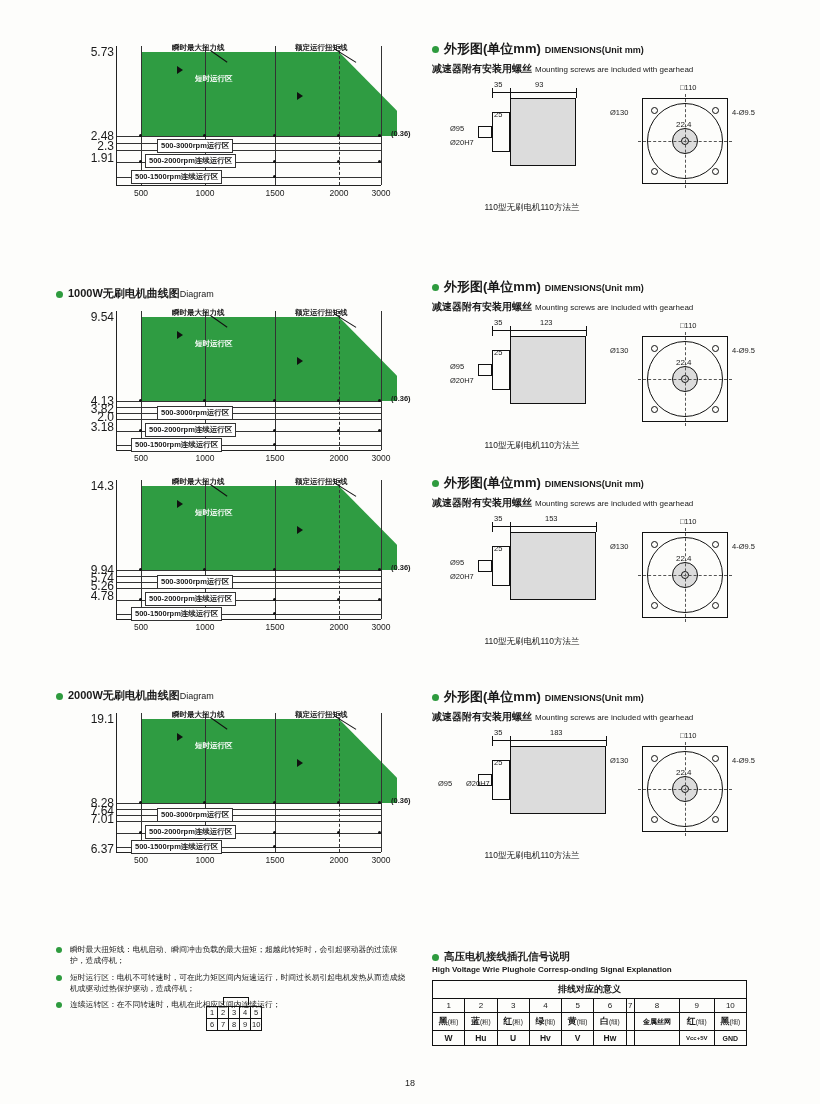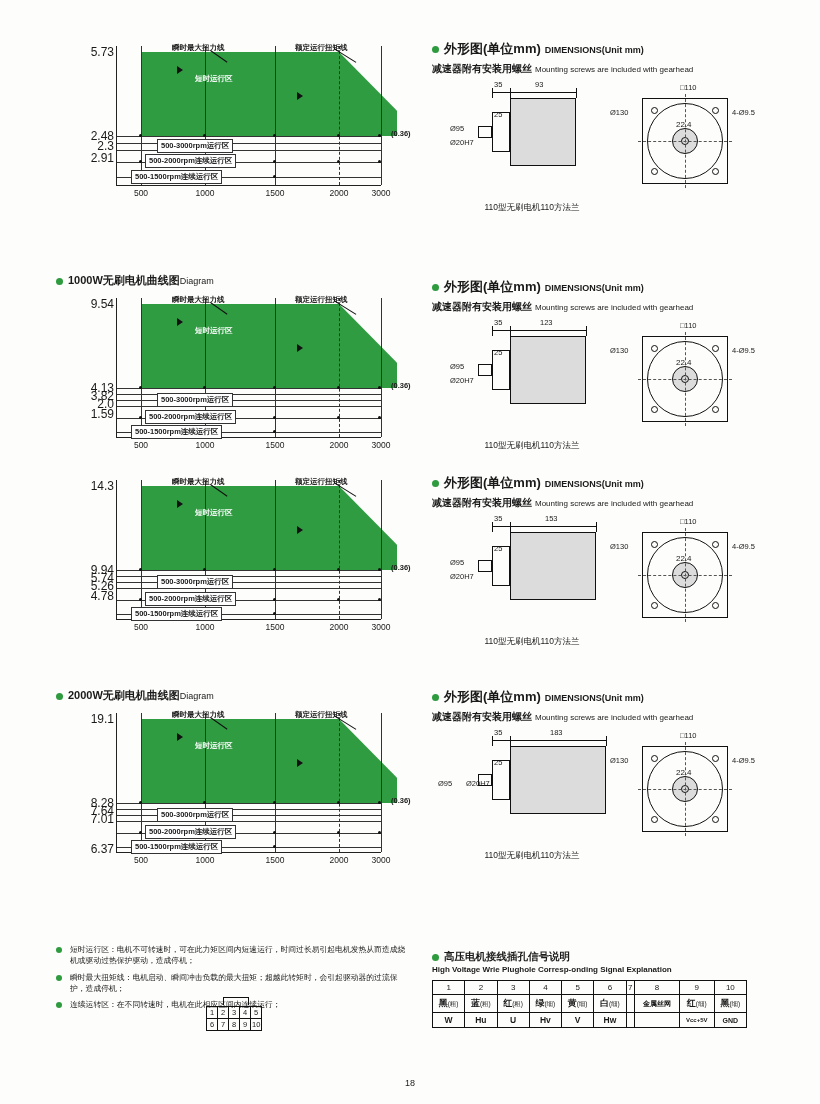--- a/index.html
+++ b/index.html
@@ -139,34 +139,34 @@
         <div class="tri" style="left:60px; top:20px; border-width:4px 0 4px 6px; border-color:transparent transparent transparent #111;"></div>
         <div class="tri" style="left:180px; top:46px; border-width:4px 0 4px 6px; border-color:transparent transparent transparent #111;"></div>
 
         <div class="boxlbl" style="left:40px; top:93px;">500-3000rpm运行区</div>
         <div class="boxlbl" style="left:28px; top:108px;">500-2000rpm连续运行区</div>
         <div class="boxlbl" style="left:14px; top:124px;">500-1500rpm连续运行区</div>
 
         <div class="ylab" style="top:6px;">5.73</div>
         <div class="ylab" style="top:90px;">2.48</div>
         <div class="ylab" style="top:100px;">2.3</div>
-        <div class="ylab" style="top:112px;">2.91</div>
+        <div class="ylab" style="top:112px;">1.91</div>
 
         <div class="xlab" style="left:24px;">500</div>
         <div class="xlab" style="left:88px;">1000</div>
         <div class="xlab" style="left:158px;">1500</div>
         <div class="xlab" style="left:222px;">2000</div>
         <div class="xlab" style="left:264px;">3000</div>
 
         <div class="ann" style="left:274px; top:83px;">(0.36)</div>
       </div>
     </div>
   </div>
 
-  <div class="chart-block" style="top:273px;">
+  <div class="chart-block" style="top:286px;">
     <div class="chart-head">
       <span class="bullet"></span><span>1000W无刷电机曲线图</span><span class="en">Diagram</span>
     </div>
     <div class="chart-area">
       <div class="plot">
         <div class="band-green" style="left:24px; top:6px; width:198px; height:84px;"></div>
         <div class="band-green" style="left:222px; top:6px; width:58px; height:84px; clip-path:polygon(0 0,100% 70%,100% 100%,0 100%);"></div>
         <div class="band-green" style="left:24px; top:78px; width:198px; height:12px;"></div>
 
         <div class="hline" style="top:90px;"></div>
@@ -205,21 +205,21 @@
         <div class="tri" style="left:180px; top:46px; border-width:4px 0 4px 6px; border-color:transparent transparent transparent #111;"></div>
 
         <div class="boxlbl" style="left:40px; top:95px;">500-3000rpm运行区</div>
         <div class="boxlbl" style="left:28px; top:112px;">500-2000rpm连续运行区</div>
         <div class="boxlbl" style="left:14px; top:127px;">500-1500rpm连续运行区</div>
 
         <div class="ylab" style="top:6px;">9.54</div>
         <div class="ylab" style="top:90px;">4.13</div>
         <div class="ylab" style="top:98px;">3.82</div>
         <div class="ylab" style="top:106px;">2.0</div>
-        <div class="ylab" style="top:116px;">1.59</div>
+        <div class="ylab" style="top:116px;">3.18</div>
 
         <div class="xlab" style="left:24px;">500</div>
         <div class="xlab" style="left:88px;">1000</div>
         <div class="xlab" style="left:158px;">1500</div>
         <div class="xlab" style="left:222px;">2000</div>
         <div class="xlab" style="left:264px;">3000</div>
 
         <div class="ann" style="left:274px; top:83px;">(0.36)</div>
       </div>
     </div>
@@ -505,22 +505,22 @@
       <div class="dashh" style="left:206px; top:61px; width:94px;"></div>
       <div class="tx" style="left:248px; top:3px;">□110</div>
       <div class="tx" style="left:178px; top:28px;">Ø130</div>
       <div class="tx" style="left:300px; top:28px;">4-Ø9.5</div>
       <div class="tx" style="left:244px; top:40px; font-size:8px;">22.4</div>
     </div>
     <div class="dwg-cap" style="width:200px;">110型无刷电机110方法兰</div>
   </div>
 
   <div class="notes">
+    <div class="note"><span class="b"></span><span>瞬时最大扭矩线：电机启动、瞬间冲击负载的最大扭矩；超越此转矩时，会引起驱动器的过流保护，造成停机；</span></div>
     <div class="note"><span class="b"></span><span>短时运行区：电机不可转速时，可在此力矩区间内短速运行，时间过长易引起电机发热从而造成烧机或驱动过热保护驱动，造成停机；</span></div>
-    <div class="note"><span class="b"></span><span>瞬时最大扭矩线：电机启动、瞬间冲击负载的最大扭矩；超越此转矩时，会引起驱动器的过流保护，造成停机；</span></div>
     <div class="note"><span class="b"></span><span>连续运转区：在不同转速时，电机在此相应区间内连续运行；</span></div>
   </div>
 
   <div class="conn">
     <div style="position:relative; width:70px;">
       <div style="position:absolute; left:17px; top:-9px; width:26px; height:8px; border:1px solid #111; border-bottom:none;"></div>
       <table>
         <tbody>
             <tr>
           <td>1</td>
@@ -541,20 +541,23 @@
     </div>
   </div>
 
   <div class="wire">
     <div class="wire-h1">
       <span class="bullet"></span><span>高压电机接线插孔信号说明</span>
     </div>
     <div class="wire-h2">High Voltage Wrie Plughole Corresp-onding Signal Explanation</div>
     <table class="wt">
       <tbody>
+          <tr>
+        <td class="title" colspan="10">排线对应的意义</td>
+      </tr>
       <tr>
         <td>1</td>
         <td>2</td>
         <td>3</td>
         <td>4</td>
         <td>5</td>
         <td>6</td>
         <td>7</td>
         <td>8</td>
         <td>9</td>

